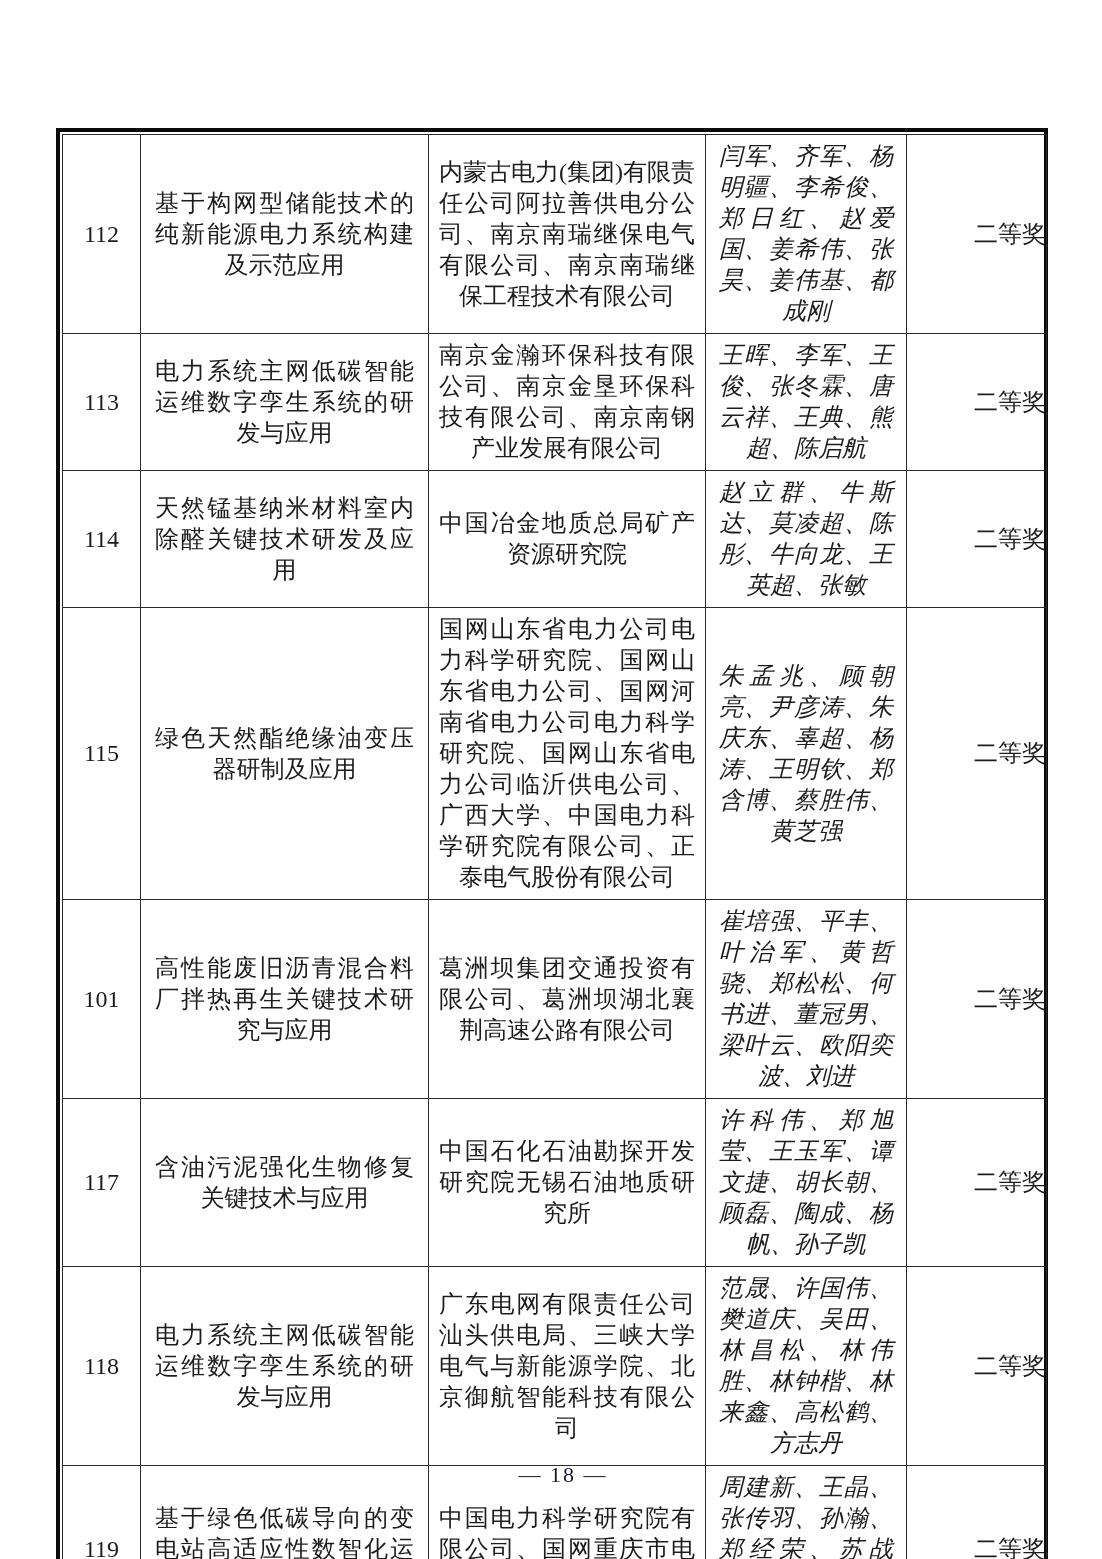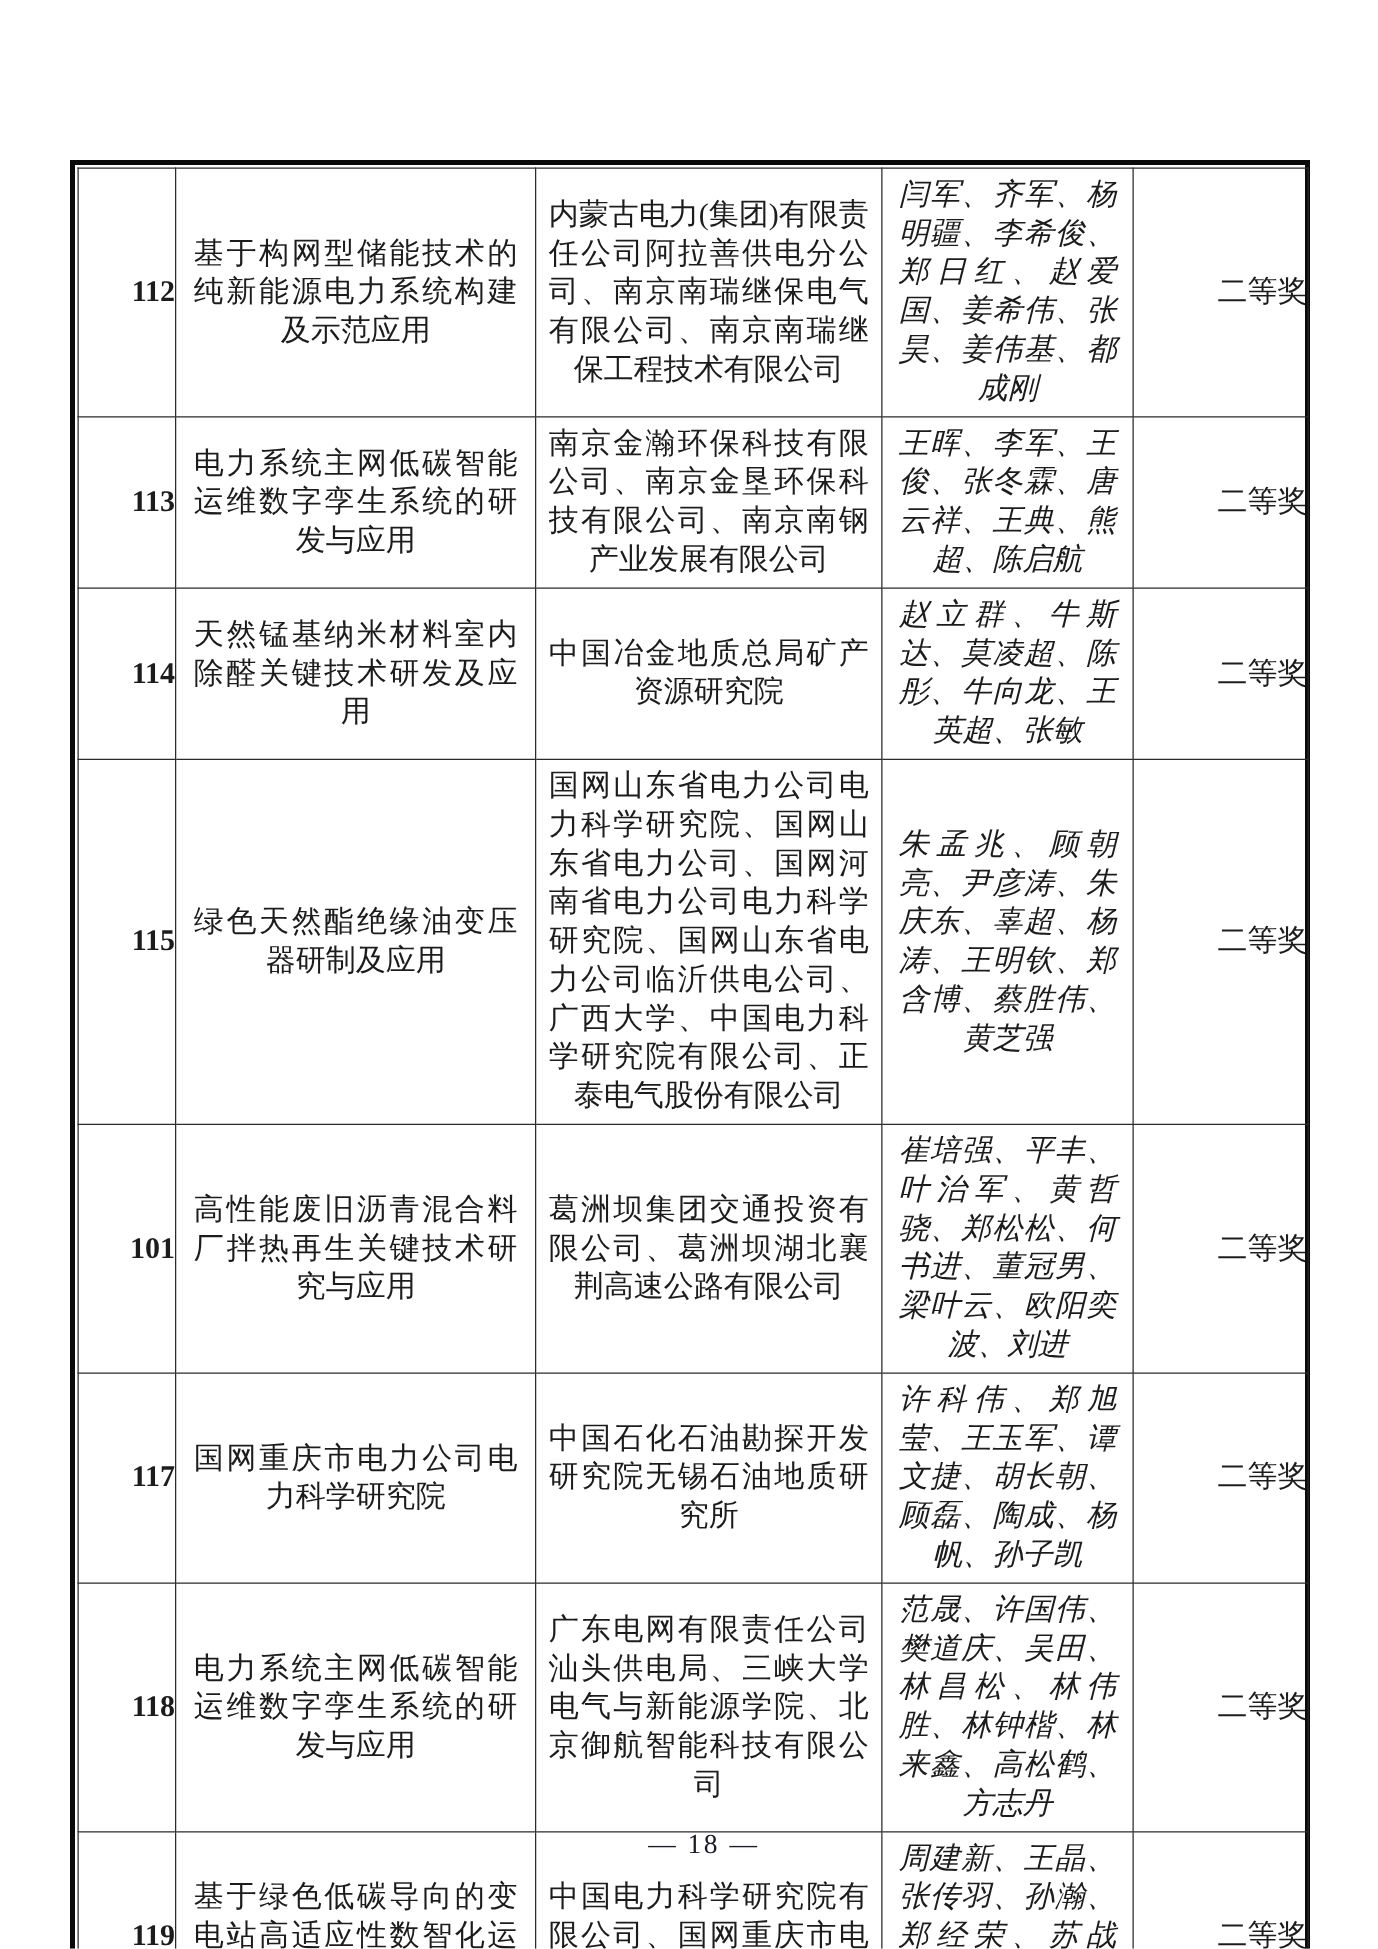--- a/index.html
+++ b/index.html
@@ -36,23 +36,22 @@
     color: #1c1c1c;
     overflow: hidden;
   }
   col.w-no     { width: 78px;  }
   col.w-title  { width: 288px; }
   col.w-org    { width: 277px; }
   col.w-people { width: 201px; }
   col.w-award  { width: 140px; }
 
   td.c-no {
-    text-align: right;
+    text-align: center;
     font-family: "Liberation Serif", "DejaVu Serif", serif;
-    font-weight: bold;
   }
   td.c-title {
     text-align: justify;
     text-align-last: center;
     padding: 6px 14px;
   }
   td.c-org {
     text-align: justify;
     text-align-last: center;
     padding: 6px 10px;
@@ -131,21 +130,21 @@
         </tr>
         <tr class="r4">
           <td class="c-no">101</td>
           <td class="c-title">高性能废旧沥青混合料厂拌热再生关键技术研究与应用</td>
           <td class="c-org">葛洲坝集团交通投资有限公司、葛洲坝湖北襄荆高速公路有限公司</td>
           <td class="c-people">崔培强、平丰、叶治军、黄哲骁、郑松松、何书进、董冠男、梁叶云、欧阳奕波、刘进</td>
           <td class="c-award">二等奖</td>
         </tr>
         <tr class="r5">
           <td class="c-no">117</td>
-          <td class="c-title">国网重庆市电力公司电力科学研究院</td>
+          <td class="c-title">含油污泥强化生物修复关键技术与应用</td>
           <td class="c-org">中国石化石油勘探开发研究院无锡石油地质研究所</td>
           <td class="c-people">许科伟、郑旭莹、王玉军、谭文捷、胡长朝、顾磊、陶成、杨帆、孙子凯</td>
           <td class="c-award">二等奖</td>
         </tr>
         <tr class="r6">
           <td class="c-no">118</td>
           <td class="c-title">电力系统主网低碳智能运维数字孪生系统的研发与应用</td>
           <td class="c-org">广东电网有限责任公司汕头供电局、三峡大学电气与新能源学院、北京御航智能科技有限公司</td>
           <td class="c-people">范晟、许国伟、樊道庆、吴田、林昌松、林伟胜、林钟楷、林来鑫、高松鹤、方志丹</td>
           <td class="c-award">二等奖</td>

